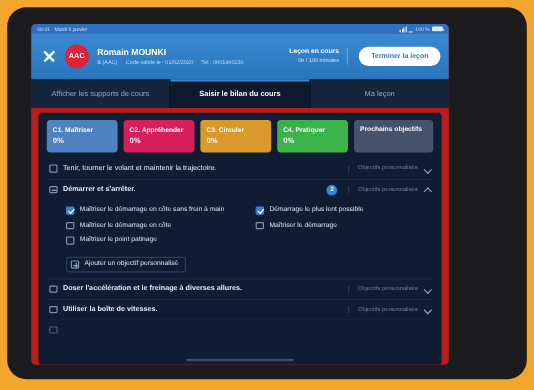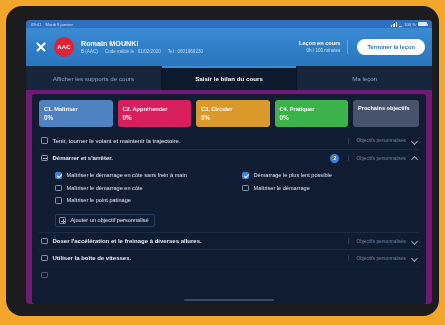--- a/index.html
+++ b/index.html
@@ -12,22 +12,22 @@
   
   .tablet-frame {
     position: absolute; left: 6px; top: 6px;
     width: 433px; height: 310px;
     background: #1c1c1e;
     border-radius: 16px;
     padding: 10px 8px 12px 20px;
   }
   .tablet-screen {
     position: absolute; left: 20px; top: 14px;
-    width: 406px; height: 284px;
-    background: #701a75;
+    width: 348px; height: 284px;
+    background: #b91c1c;
     border-radius: 4px;
     overflow: hidden;
   }
 
   
   .status-bar {
     height: 8px; background: #2f6fbf;
     display: flex; align-items: center;
     padding: 0 5px; font-size: 4.2px; color: #cfe2f7;
     justify-content: space-between;

